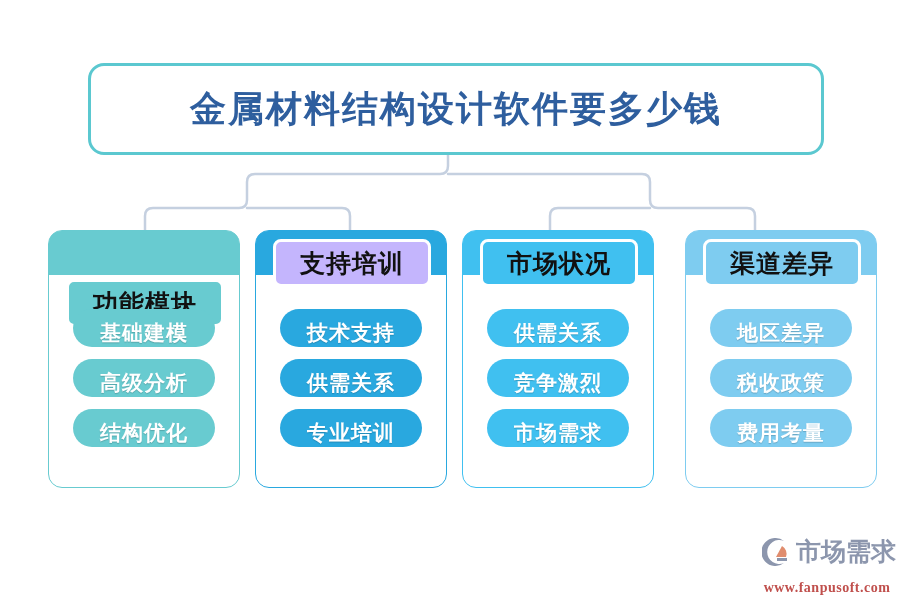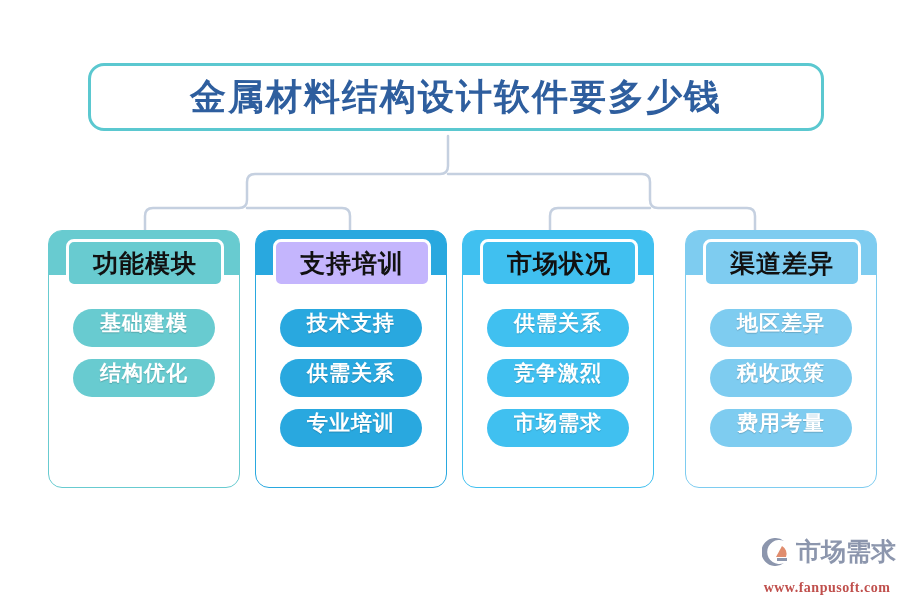--- a/index.html
+++ b/index.html
@@ -22,21 +22,21 @@
     height: 600px;
     background: #ffffff;
   }
 
   
   #title-box {
     position: absolute;
     left: 88px;
     top: 63px;
     width: 736px;
-    height: 68px;
+    height: 92px;
     border: 3px solid #5BC8D0;
     border-radius: 16px;
     background: #ffffff;
     display: flex;
     align-items: center;
     justify-content: center;
   }
   #title-text {
     font-family: "Liberation Serif", "DejaVu Serif", serif;
     font-size: 36px;
@@ -105,21 +105,21 @@
     flex-direction: column;
     align-items: center;
     gap: 12px;
   }
 
   .pill {
     width: 142px;
     height: 38px;
     border-radius: 19px;
     display: flex;
-    align-items: flex-start;
+    align-items: flex-end;
     justify-content: center;
   }
   .pill-text {
     font-family: "Liberation Serif", "DejaVu Serif", serif;
     font-size: 21px;
     font-weight: bold;
     color: #ffffff;
     white-space: nowrap;
     letter-spacing: 1px;
     text-shadow: 0 1px 1px rgba(0,0,0,0.18);
@@ -172,26 +172,29 @@
       <path d="M 650 208 Q 650 208 642 208 L 558 208 Q 550 208 550 216 L 550 230"></path>
     </g>
   </svg>
 
   <div id="title-box" style="border-color: rgb(91, 200, 208);">
     <div id="title-text" style="color: rgb(46, 94, 158);">金属材料结构设计软件要多少钱</div>
   </div>
 
   <div class="col-card" id="card-0" style="left: 48px; border: 1.5px solid rgb(104, 203, 208);">
     <div class="col-band" style="background: rgb(104, 203, 208);"></div>
-    <div class="col-header" style="background: rgb(104, 203, 208);">
+    <div class="col-header" style="background: rgb(104, 203, 208); margin-top: 40px;">
       <span class="col-header-text">功能模块</span>
     </div>
     <div class="col-items">
       <div class="pill" style="background: rgb(104, 203, 208);">
           <span class="pill-text">基础建模</span>
+        </div>
+      <div class="pill" style="background: rgb(104, 203, 208);">
+          <span class="pill-text">高级分析</span>
         </div>
       <div class="pill" style="background: rgb(104, 203, 208);">
           <span class="pill-text">结构优化</span>
         </div>
     </div>
   </div>
 
   <div class="col-card" id="card-1" style="left: 255px; border: 1.5px solid rgb(41, 168, 223);">
     <div class="col-band" style="background: rgb(41, 168, 223);"></div>
     <div class="col-header" style="background: #c4b5fd;">

